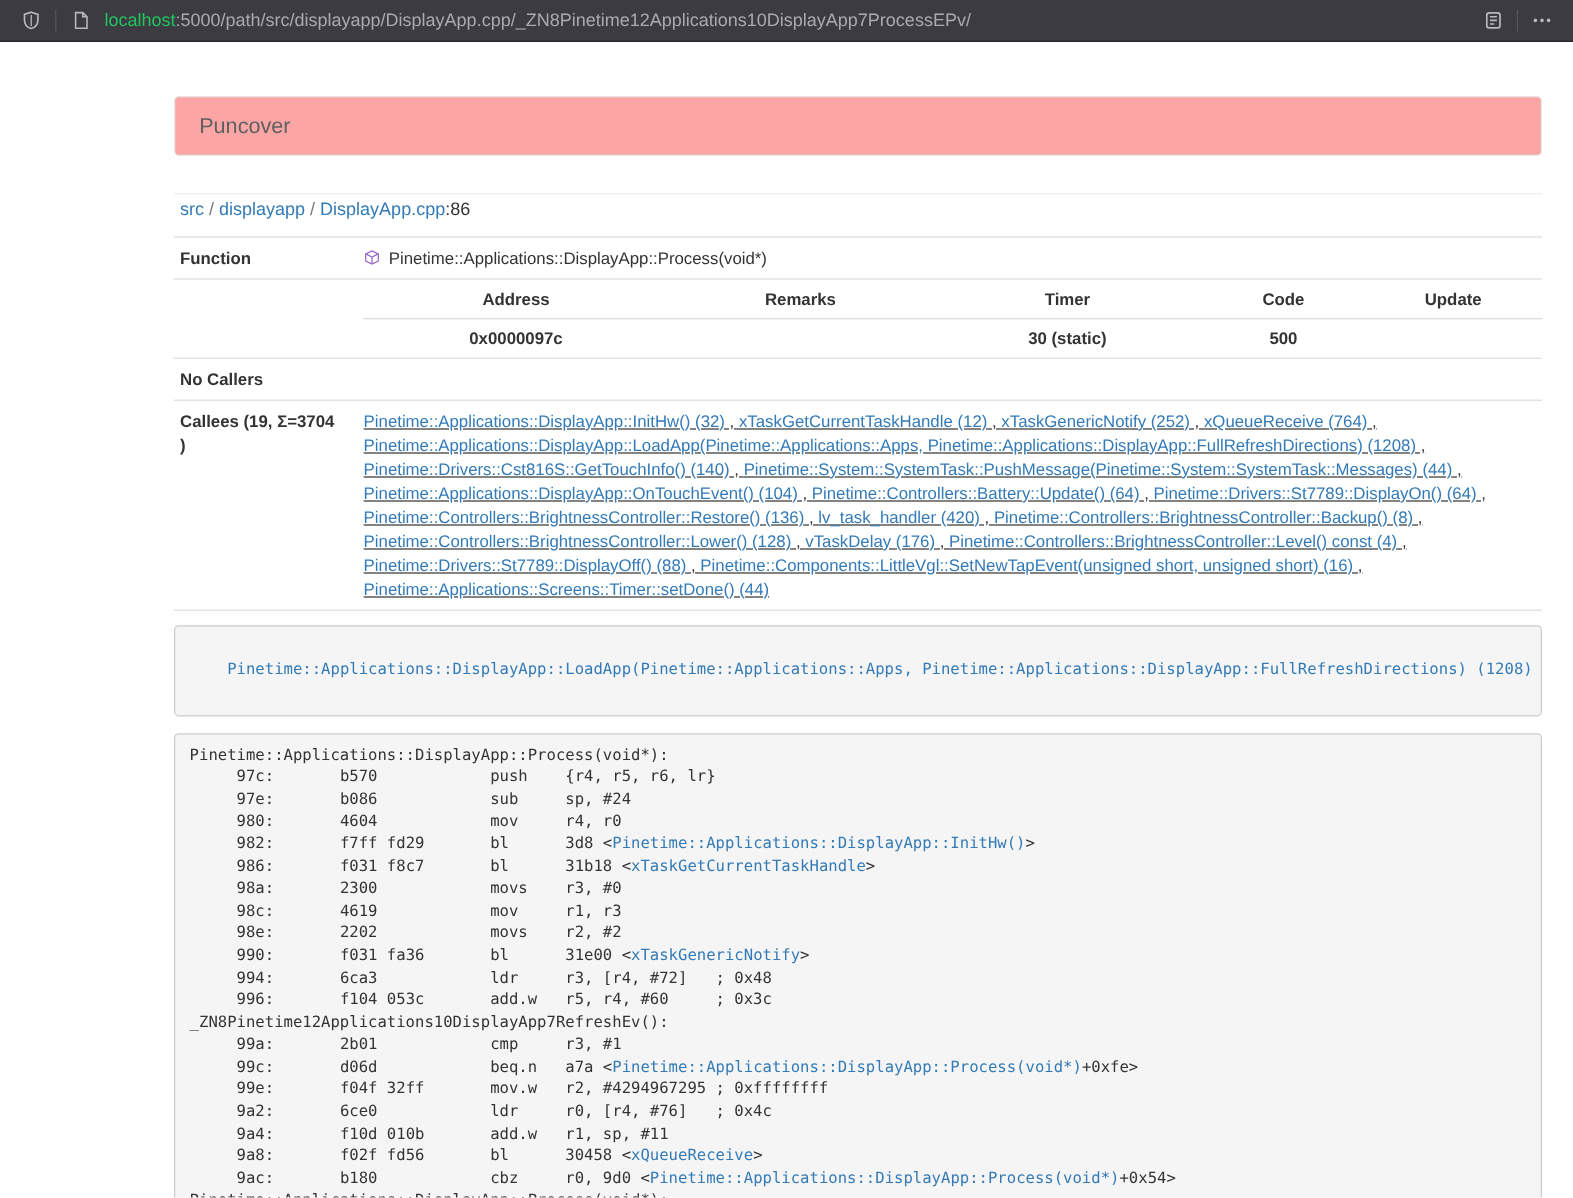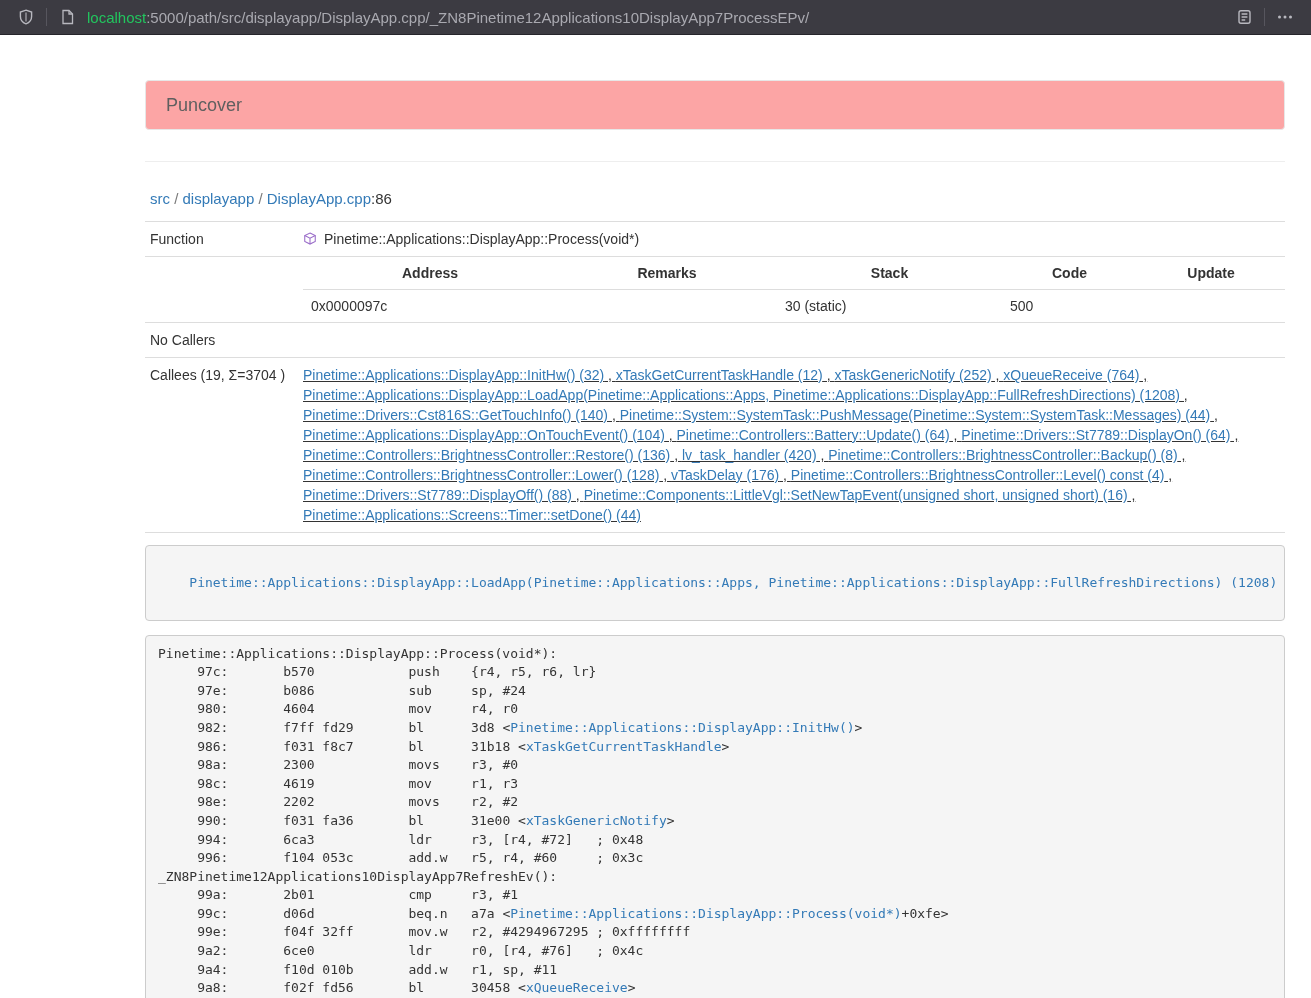--- a/index.html
+++ b/index.html
@@ -24,34 +24,34 @@
   .url-text .host { color:#22c55e; }
   
   .container { width:1140px; margin-left:145px; }
   .navbar {
     margin-top:45px; height:50px; background:#fca5a5;
     border:1px solid #e7e7e7; border-radius:4px;
     display:flex; align-items:center; padding:0 20px;
   }
   .brand { font-size:18px; color:#5f5f5f; }
   hr.rule { border:0; border-top:1px solid #eeeeee; margin:31px 0 0 0; }
-  .breadcrumb { margin:28px 0 14px 5px; font-size:15px; color:#333; }
+  .breadcrumb { margin:4px 0 14px 5px; font-size:15px; color:#333; }
   .bc-sep { color:#7a7a7a; }
   a.lnk { color:#337ab7; text-decoration:none; cursor:pointer; }
   
   table.fn-table { width:100%; border-collapse:collapse; font-size:14px; color:#333; border-bottom:1px solid #ddd; }
   table.fn-table > tbody > tr > th,
   table.fn-table > tbody > tr > td { border-top:1px solid #ddd; vertical-align:top; text-align:left; }
-  th.rowhead { width:150px; padding:7px 8px 7px 5px; font-weight:normal; line-height:20px;margin-left:17px; }
+  th.rowhead { width:150px; padding:7px 8px 7px 5px; font-weight:bold; line-height:20px;margin-left:17px; }
   td.rowval  { padding:7px 8px; line-height:20px; }
   td.nested  { padding:0 0 0 8px; }
   .sig-wrap { display:flex; align-items:center; gap:7px; }
   table.inner { width:100%; border-collapse:collapse; }
   table.inner th { font-weight:bold; padding:8px; border-bottom:1px solid #ddd; text-align:center; }
-  table.inner td { padding:8px; text-align:left; }
+  table.inner td { padding:8px; text-align:center;font-weight:bold; }
   col.c-addr{width:254px;} col.c-rem{width:220px;} col.c-stack{width:225px;} col.c-code{width:135px;}
   .callees-cell { padding:7px 8px; line-height:20px;text-decoration:underline; }
   .callee-sep { color:#333; }
   
   .hl-panel {
     margin-top:12px; background:#f5f5f5; border:1px solid #ccc; border-radius:4px;
     padding:9px 12px; font-family:"DejaVu Sans Mono", monospace; font-size:13px; line-height:1.43;
     white-space:pre;
   }
   
@@ -132,21 +132,21 @@
                 <col class="c-addr">
                 <col class="c-rem">
                 <col class="c-stack">
                 <col class="c-code">
                 <col>
               </colgroup>
             <thead>
               <tr>
                 <th>Address</th>
                 <th>Remarks</th>
-                <th>Stack</th>
+                <th>Timer</th>
                 <th>Code</th>
                 <th>Update</th>
               </tr>
             </thead>
             <tbody>
               <tr>
                 <td>0x0000097c</td>
                 <td></td>
                 <td>30 (static)</td>
                 <td>500</td>

